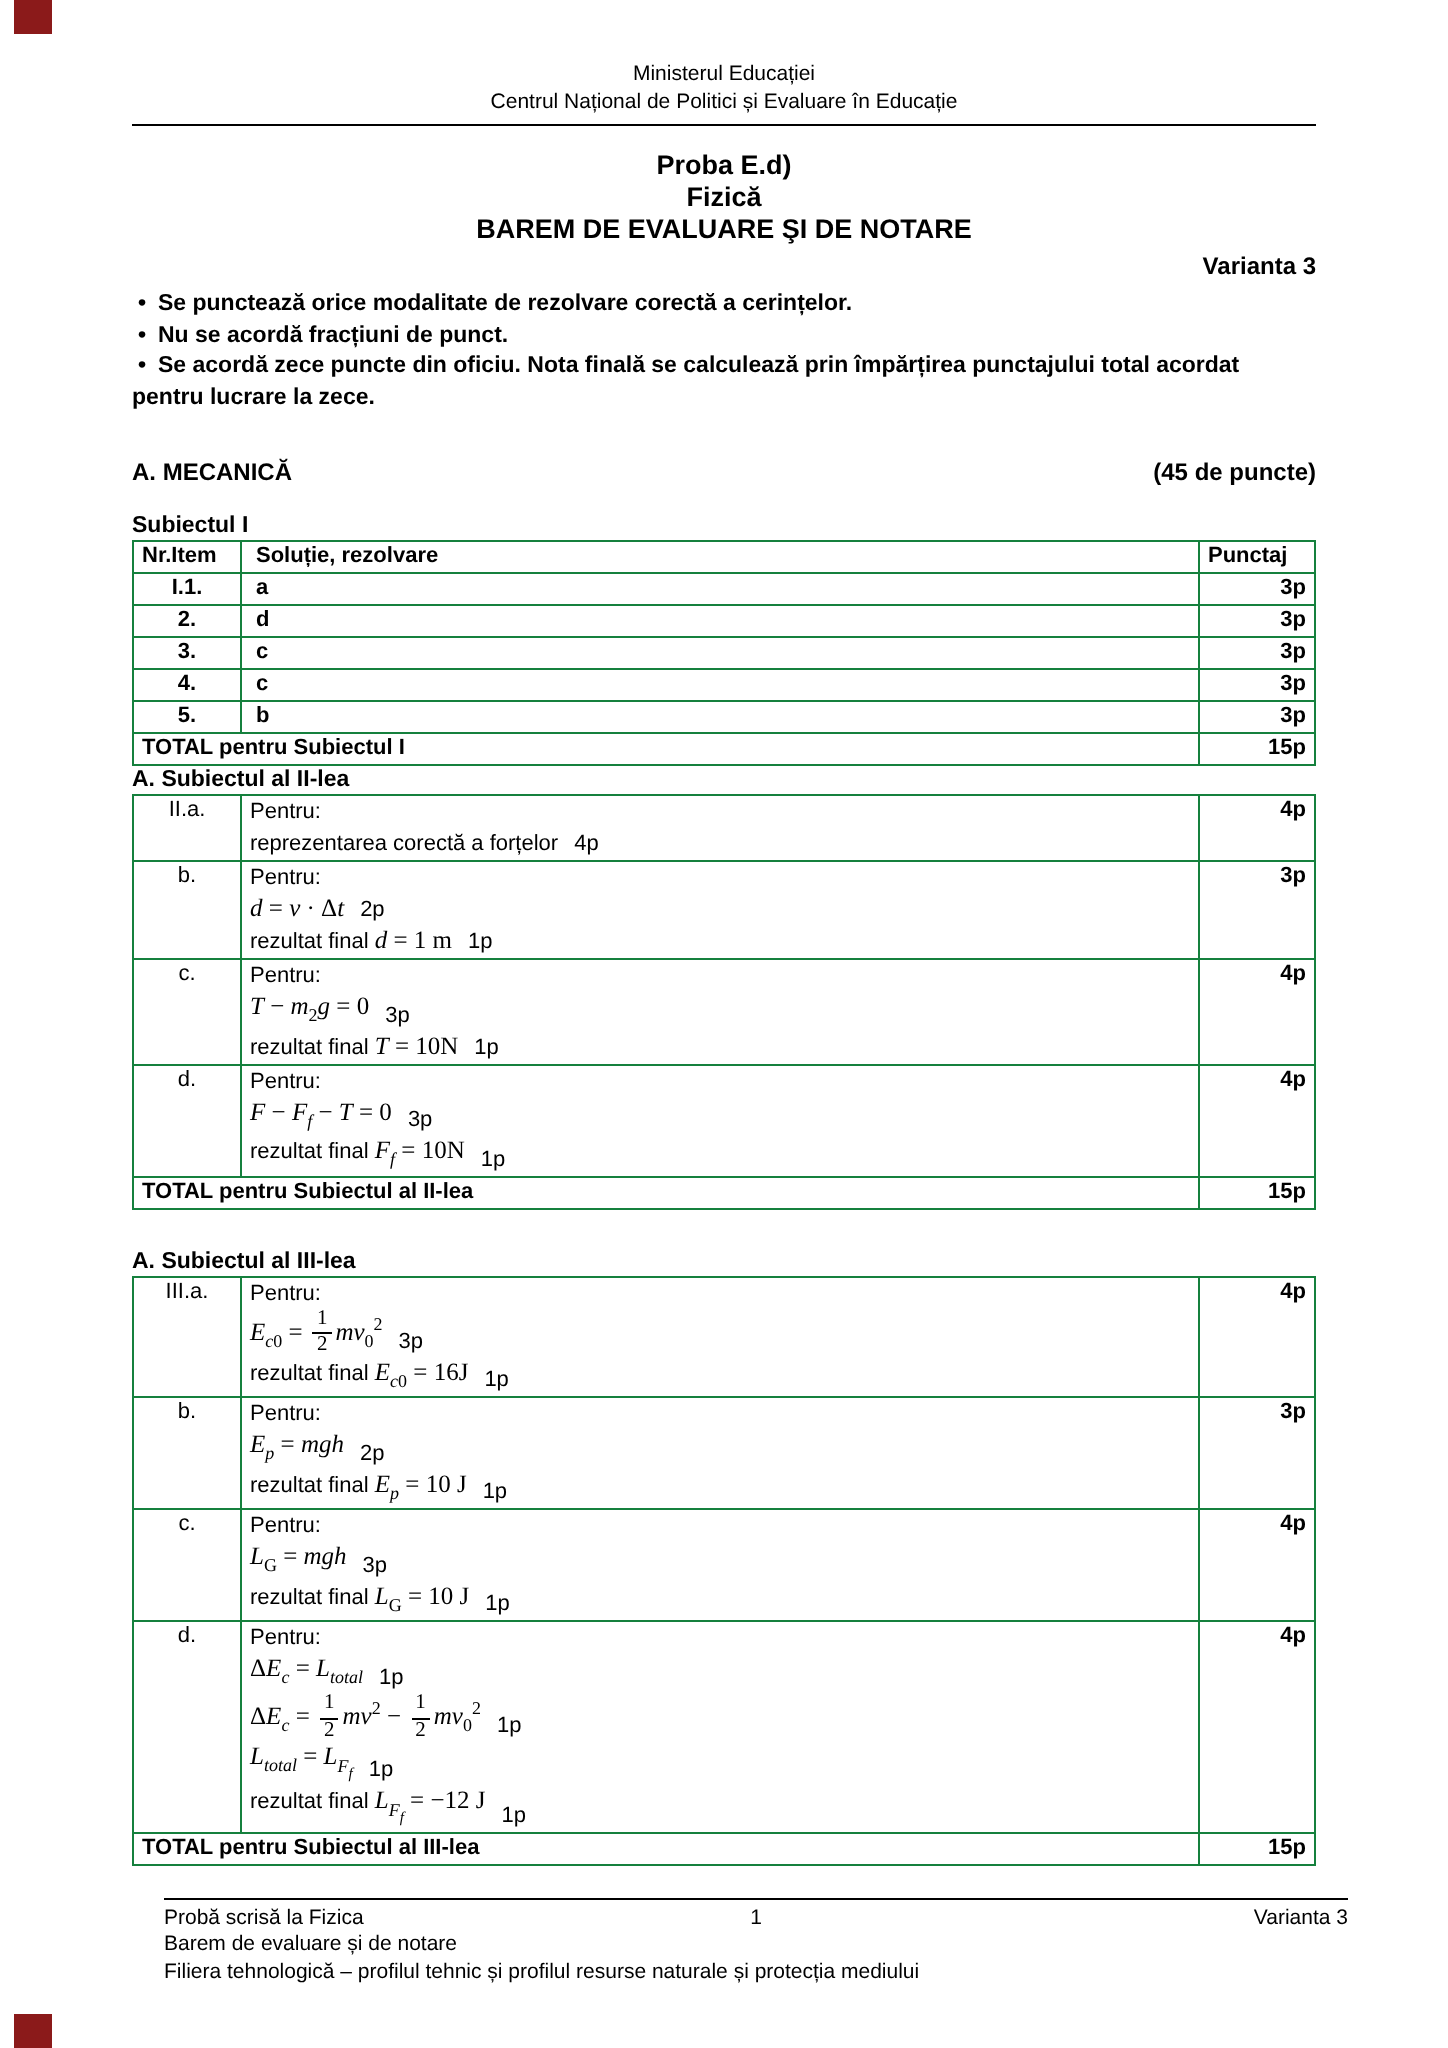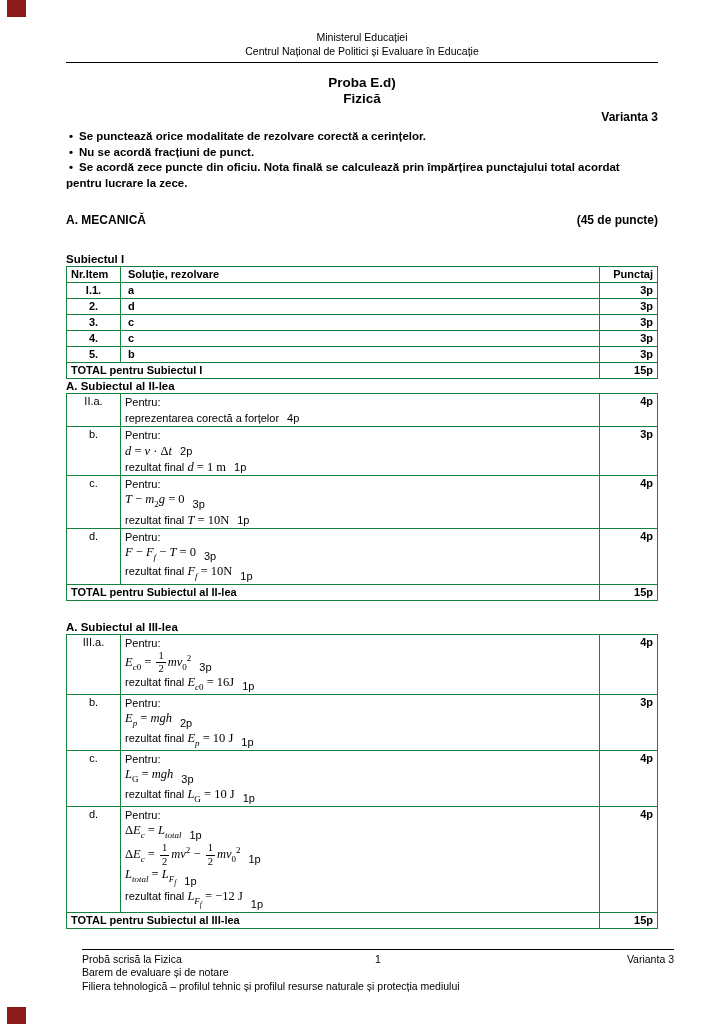--- a/index.html
+++ b/index.html
@@ -15,32 +15,32 @@
   .hdr-block{text-align:center;font-size:10.5px;line-height:14px}
   .rule{border-top:1.5px solid #000;margin-top:4px}
 
   .title-block{text-align:center;font-weight:700;font-size:13.5px;line-height:16px;margin-top:12px}
   .variant-line{text-align:right;font-weight:700;font-size:12px;margin-top:3px}
 
   .notes{margin-top:5px;font-weight:700;font-size:11.5px;line-height:15.5px}
   .bullet{display:inline-block;width:13px;text-align:left;padding-left:3px}
 
   .section-head{display:flex;justify-content:space-between;font-weight:700;font-size:12px;margin-top:22px}
-  .sub-head{font-weight:700;font-size:11.5px;margin-top:26px}
+  .sub-head{font-weight:700;font-size:11.5px;margin-top:14px}
   .table-heading{font-weight:700;font-size:11.5px;margin:1px 0 1px}
   .table-heading.spaced{margin-top:20px}
 
   table.barem{border-collapse:collapse;width:100%;table-layout:fixed;margin-top:1px}
   table.barem td{border:1px solid #15803d;vertical-align:top;padding:0 4px;line-height:15px;font-size:11px}
   col.col-item{width:54px}
   col.col-pts{width:58px}
 
   td.item-cell{text-align:center;font-weight:400}
   td.pts-cell{text-align:right;font-weight:700;padding-right:7px}
-  td.pts-head{text-align:right;font-weight:700;padding-left:4px}
+  td.pts-head{text-align:left;font-weight:700;padding-left:4px}
   .t1 td{font-weight:700}
   .t1 td.sol{padding-left:7px}
   td.total-label{font-weight:700;padding-left:7px}
 
   td.sol-cell{padding:1px 0 3px 5px;font-weight:400}
   .line{display:flex;justify-content:flex-start;align-items:flex-end;min-height:16px;padding-right:9px}
   .line-pts{font-weight:400;white-space:nowrap;padding-left:8px}
 
   .math{font-family:"Liberation Serif",serif;font-size:12.5px}
   .math i{font-style:italic}
@@ -68,20 +68,21 @@
 
   <div class="hdr-block">
     <div>Ministerul Educației</div>
     <div>Centrul Național de Politici și Evaluare în Educație</div>
     <div class="rule"></div>
   </div>
 
   <div class="title-block">
     <div>Proba E.d)</div>
     <div>Fizică</div>
+    <div>BAREM DE EVALUARE ŞI DE NOTARE</div>
   </div>
   <div class="variant-line">Varianta 3</div>
 
   <div class="notes">
     <div><span class="bullet">•</span><span>Se punctează orice modalitate de rezolvare corectă a cerințelor.</span></div>
     <div><span class="bullet">•</span><span>Nu se acordă fracțiuni de punct.</span></div>
     <div><span class="bullet">•</span><span>Se acordă zece puncte din oficiu. Nota finală se calculează prin împărțirea punctajului total acordat pentru lucrare la zece.</span></div>
   </div>
 
   <div class="section-head">

